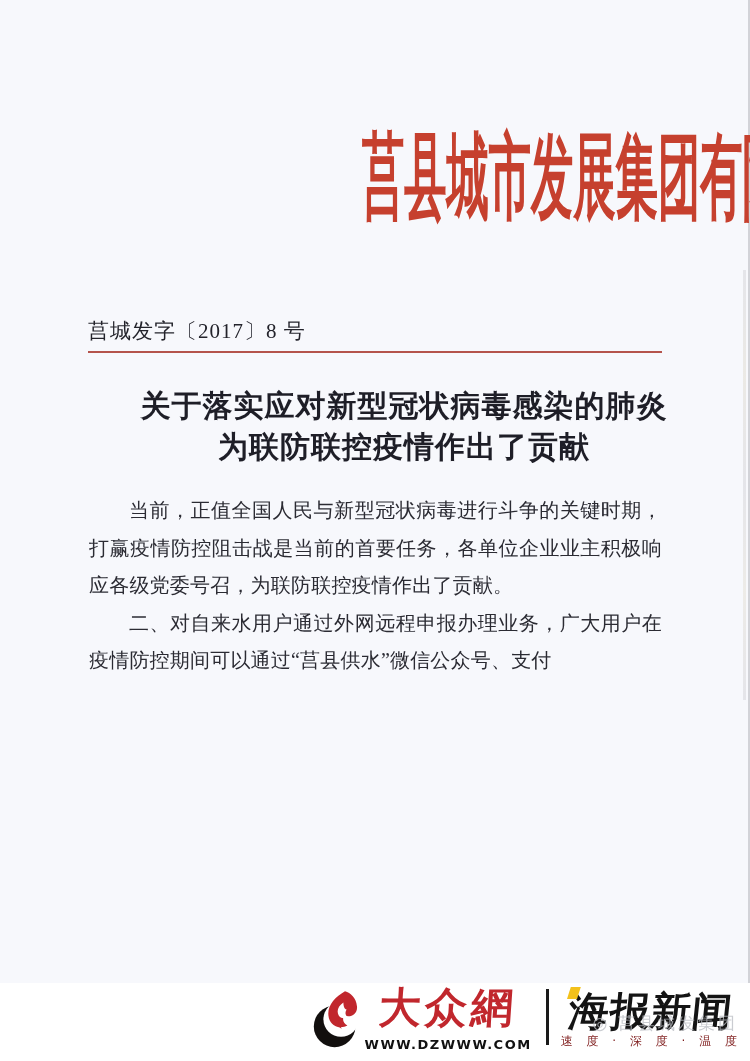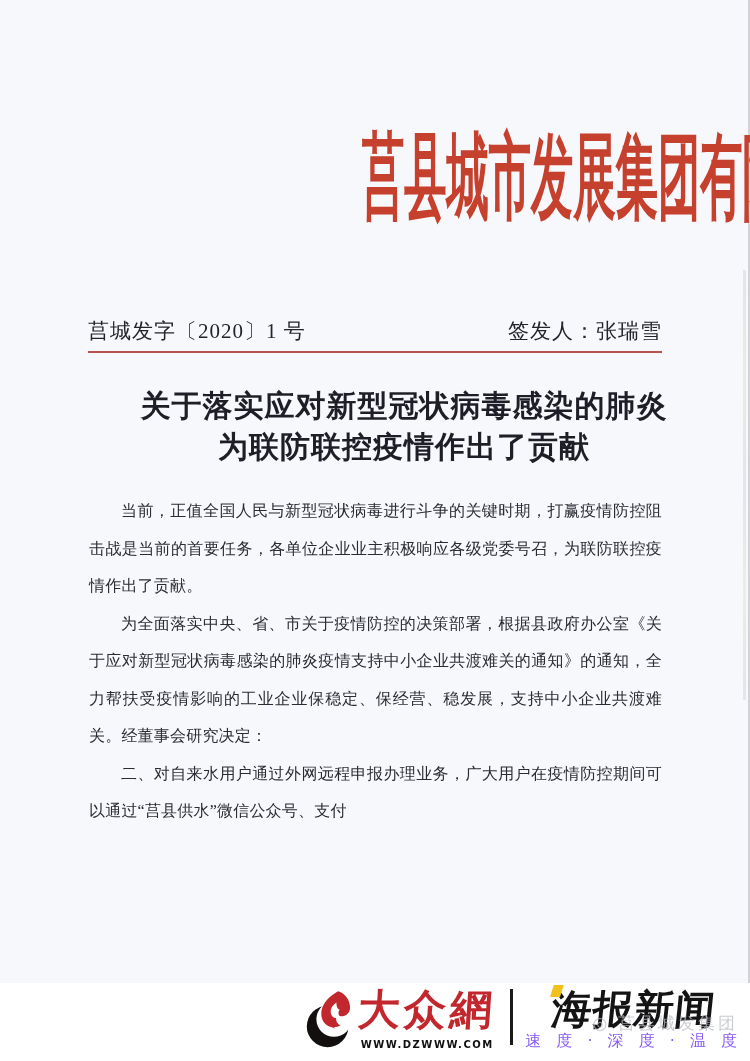--- a/index.html
+++ b/index.html
@@ -38,21 +38,21 @@
   }
   
   .notice-title{
     position:absolute;top:385px;left:0;width:750px;
     text-align:center;font-weight:bold;color:#1e1e27;
     font-size:30px;line-height:41px;letter-spacing:1px;padding-left:29px;
   }
   
   .body-text{
     position:absolute;top:492px;left:89px;width:573px;
-    font-size:16px;line-height:37.5px;text-align:justify;
+    font-size:20px;line-height:37.5px;text-align:justify;
     color:#2b2b33;letter-spacing:0.2px;
   }
   .body-text p{margin:0;text-indent:2em;}
   
   .footer{
     position:absolute;left:0;bottom:0;width:750px;height:78px;
     background:#ffffff;
   }
   .logo-row{
     position:absolute;right:8px;bottom:6px;height:70px;
@@ -60,37 +60,37 @@
   }
   .flame{width:48px;height:66px;margin-right:4px;flex:0 0 auto;}
   .dzw{display:flex;flex-direction:column;align-items:center;margin-right:10px;}
   .dzw-name{
     font-family:"Liberation Serif","DejaVu Serif",serif;
     font-weight:bold;font-size:42px;line-height:40px;color:#c1272d;
     transform:skewX(-4deg);letter-spacing:4px;
   }
   .dzw-url{
     font-family:"DejaVu Sans","Liberation Sans",sans-serif;
-    font-weight:bold;font-size:10px;letter-spacing:1.5px;color:#111;
+    font-weight:bold;font-size:13px;letter-spacing:1.5px;color:#111;
     margin-top:9px;
   }
   .logo-divider{width:3px;height:56px;background:#1a1a1a;margin:0 12px 6px 4px;}
   .haibao{display:flex;flex-direction:column;align-items:center;position:relative;}
   .haibao-name{
     font-family:"DejaVu Sans","Liberation Sans",sans-serif;
     font-weight:900;font-size:40px;line-height:40px;color:#141414;
     transform:skewX(-6deg);letter-spacing:1px;position:relative;
   }
   .haibao-accent{
     position:absolute;left:-2px;top:-4px;width:10px;height:12px;
     background:#f3c11b;transform:skewX(-12deg);
   }
   .haibao-slogan{
     font-family:"DejaVu Sans","Liberation Sans",sans-serif;
-    font-size:16px;color:#8b5cf6;letter-spacing:5px;margin-top:2px;
+    font-size:12px;color:#7f1d1d;letter-spacing:5px;margin-top:2px;
     white-space:nowrap;
   }
   .watermark{
     position:absolute;right:12px;bottom:26px;
     font-size:17px;color:#b9bcc2;opacity:0.75;letter-spacing:3px;
     font-family:"Liberation Sans","DejaVu Sans",sans-serif;
     white-space:nowrap;pointer-events:none;
   }
   
   .edge-noise{
@@ -102,33 +102,31 @@
 </head>
 <body>
 
 <div class="page">
 
   <div class="masthead">
     <span class="inner">莒县城市发展集团有限公司文件</span>
   </div>
 
   <div class="docinfo">
-    <span>莒城发字〔2020〕1 号</span>
-    <span>签发人：张瑞雪</span>
+    <span>莒城发字〔2017〕8 号</span>
   </div>
   <div class="red-rule"></div>
 
   <div class="notice-title">
     <div>关于落实应对新型冠状病毒感染的肺炎</div>
     <div>为联防联控疫情作出了贡献</div>
   </div>
 
   <div class="body-text">
     <p>当前，正值全国人民与新型冠状病毒进行斗争的关键时期，打赢疫情防控阻击战是当前的首要任务，各单位企业业主积极响应各级党委号召，为联防联控疫情作出了贡献。</p>
-    <p>为全面落实中央、省、市关于疫情防控的决策部署，根据县政府办公室《关于应对新型冠状病毒感染的肺炎疫情支持中小企业共渡难关的通知》的通知，全力帮扶受疫情影响的工业企业保稳定、保经营、稳发展，支持中小企业共渡难关。经董事会研究决定：</p>
     <p>二、对自来水用户通过外网远程申报办理业务，广大用户在疫情防控期间可以通过“莒县供水”微信公众号、支付</p>
   </div>
 
   <div class="edge-noise"></div>
 
   <div class="footer">
     <div class="logo-row">
       <svg class="flame" viewBox="0 0 60 80">
         <circle cx="27" cy="48" r="26" fill="#120f0e"></circle>
         <circle cx="35" cy="39" r="22" fill="#ffffff"></circle>

